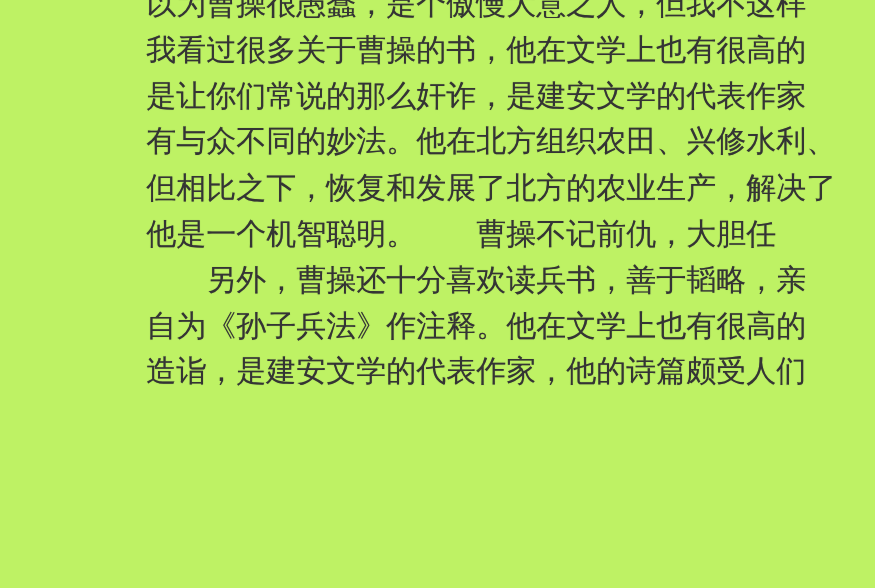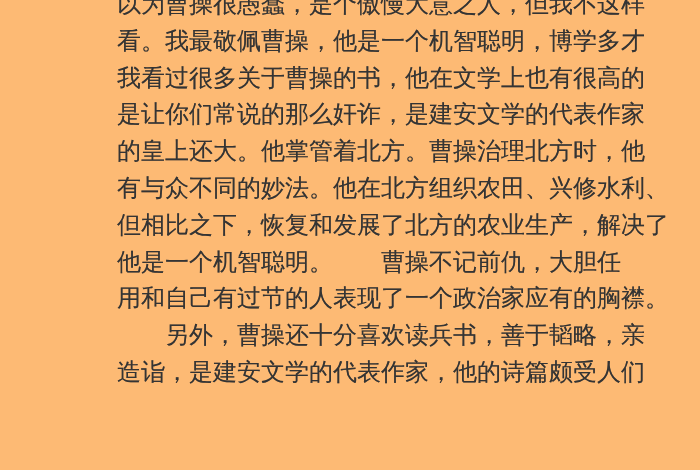--- a/index.html
+++ b/index.html
@@ -8,21 +8,21 @@
     width: 700px;
     height: 470px;
     overflow: hidden;
     background: #ffffff;
   }
 
   .page {
     position: relative;
     width: 700px;
     height: 470px;
-    background: #fdba74;
+    background: #bef264;
     overflow: hidden;
   }
 
   .essay-text {
     position: absolute;
     left: 117px;
     top: -14px;
     width: 552px;
     font-family: "Liberation Serif", "DejaVu Serif", serif;
     font-size: 24px;
@@ -38,24 +38,22 @@
     height: 36.8px;
     white-space: pre;
   }
 </style>
 </head>
 <body>
 
 <div class="page">
   <div class="essay-text">
     <div class="text-line">以为曹操很愚蠢，是个傲慢大意之人，但我不这样</div>
-    <div class="text-line">看。我最敬佩曹操，他是一个机智聪明，博学多才</div>
     <div class="text-line">我看过很多关于曹操的书，他在文学上也有很高的</div>
     <div class="text-line">是让你们常说的那么奸诈，是建安文学的代表作家</div>
-    <div class="text-line">的皇上还大。他掌管着北方。曹操治理北方时，他</div>
     <div class="text-line">有与众不同的妙法。他在北方组织农田、兴修水利、</div>
     <div class="text-line">但相比之下，恢复和发展了北方的农业生产，解决了</div>
     <div class="text-line">他是一个机智聪明。　　曹操不记前仇，大胆任</div>
-    <div class="text-line">用和自己有过节的人表现了一个政治家应有的胸襟。</div>
     <div class="text-line">　　另外，曹操还十分喜欢读兵书，善于韬略，亲</div>
+    <div class="text-line">自为《孙子兵法》作注释。他在文学上也有很高的</div>
     <div class="text-line">造诣，是建安文学的代表作家，他的诗篇颇受人们</div>
   </div>
 </div>
 
 </body></html>

